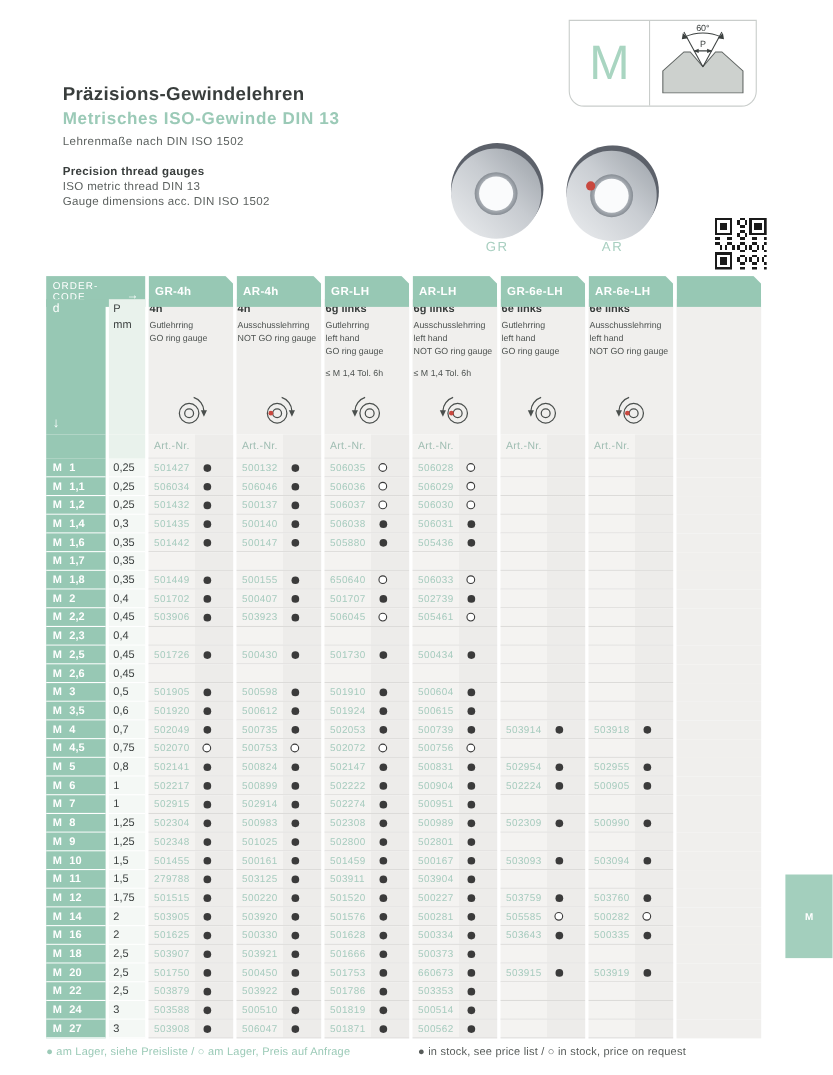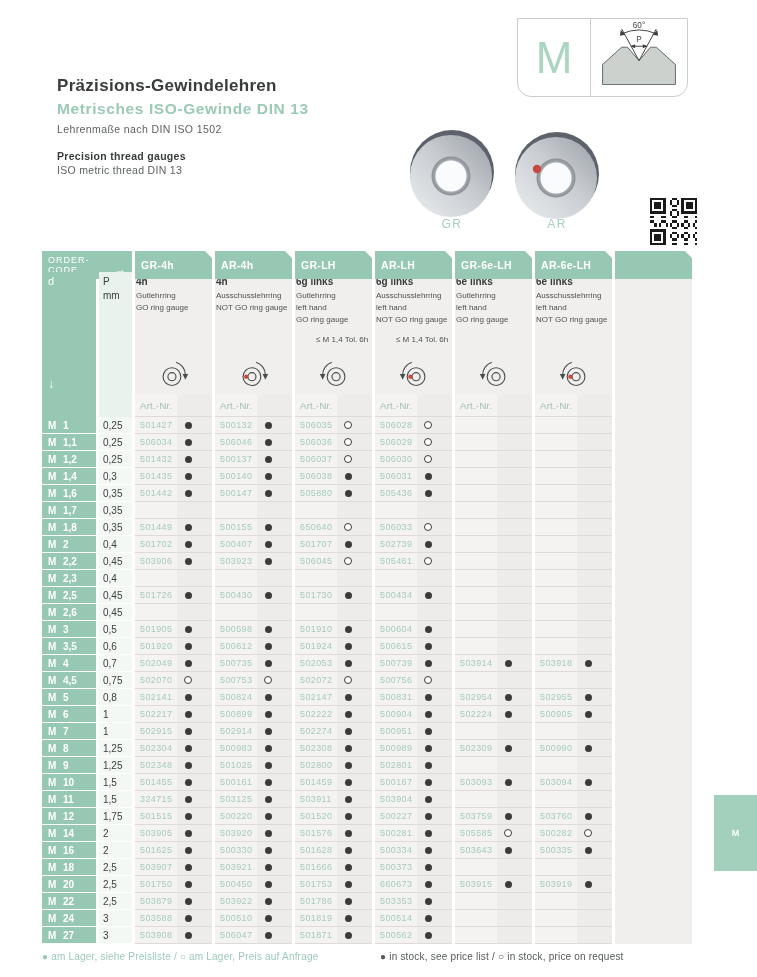--- a/index.html
+++ b/index.html
@@ -51,21 +51,21 @@
               display:flex; align-items:center; padding:0 6px; white-space:nowrap;
               clip-path:polygon(0 0, calc(100% - 7px) 0, 100% 7px, 100% 100%, 0 100%); }
   .desc{ height:123px; }
   .dteal{ background:var(--teal); color:#fff; }
   .desc .dcell{ padding:3px 6px 4px; display:flex; flex-direction:column; font-size:11px; }
   .desc .dcell .darr{ margin-top:auto; font-size:12px; }
   .pcell{ background:var(--pbg); color:var(--ink); font-size:10px; line-height:1.35; padding:3px 4px; }
   .desc .cell{ background:var(--cellbg); padding:4px 1px; display:flex; flex-direction:column; }
   .desc .cell .b{ font-size:10px; font-weight:bold; color:#383d3c; margin-bottom:3px; white-space:nowrap; }
   .desc .cell .ln{ font-size:8px; color:#4e5351; line-height:1.5; white-space:nowrap; }
-  .desc .cell .tol{ font-size:8px; color:#4e5351; margin-top:9px; white-space:nowrap;margin-left:20px; }
+  .desc .cell .tol{ font-size:8px; color:#4e5351; margin-top:9px; white-space:nowrap; }
   .desc .cell .icn{ margin-top:auto; align-self:center; }
   .artnr{ height:22px; }
   .artnr .acell, .dr .acell{
       background:linear-gradient(to right, var(--band1) 0 55%, var(--band2) 55% 100%);
       border-bottom:1px solid var(--sep); display:flex; align-items:center; }
   .artnr .albl{ color:#9fbdb2; font-size:9.5px; letter-spacing:.3px; padding-left:5px; }
   .dr{ height:17px; }
   .dr .mlabel{ background:var(--teal); border-bottom:1px solid #fff; color:#fff; font-size:10px; font-weight:bold;
                display:flex; align-items:center; padding-left:6px; }
   .dr .mlabel .mp{ width:15px; }
@@ -88,20 +88,21 @@
 
 <div class="page">
 
   <header class="titleblock">
     <h1>Präzisions-Gewindelehren</h1>
     <h2>Metrisches ISO-Gewinde DIN 13</h2>
     <div class="note">Lehrenmaße nach DIN ISO 1502</div>
     <div class="en">
       <div class="b">Precision thread gauges</div>
       <div>ISO metric thread DIN 13</div>
+      <div>Gauge dimensions acc. DIN ISO 1502</div>
     </div>
   </header>
 
   <div class="badge">
     <div class="mcell">
       <span class="m">M</span>
     </div>
     <div class="profile">
       <svg viewBox="0 0 96 68" width="92" height="66">
         <path d="M10,68 L10,47 L30,29 L36,29 L48,43 L60,29 L66,29 L86,47 L86,68 Z" fill="#cdd1ce" stroke="#5f6462" stroke-width="1"></path>
@@ -1114,21 +1115,21 @@
         </div>
         <div class="fillc"></div>
       </div>
       <div class="trow dr">
         <div class="mlabel">
           <span class="mp">M</span>
           <span>11</span>
         </div>
         <div class="pv">1,5</div>
         <div class="acell">
-          <span class="art">324715</span>
+          <span class="art">279788</span>
           <span class="dotwrap">
             <span class="dot-f"></span>
           </span>
         </div>
         <div class="acell">
           <span class="art">503125</span>
           <span class="dotwrap">
             <span class="dot-f"></span>
           </span>
         </div>

